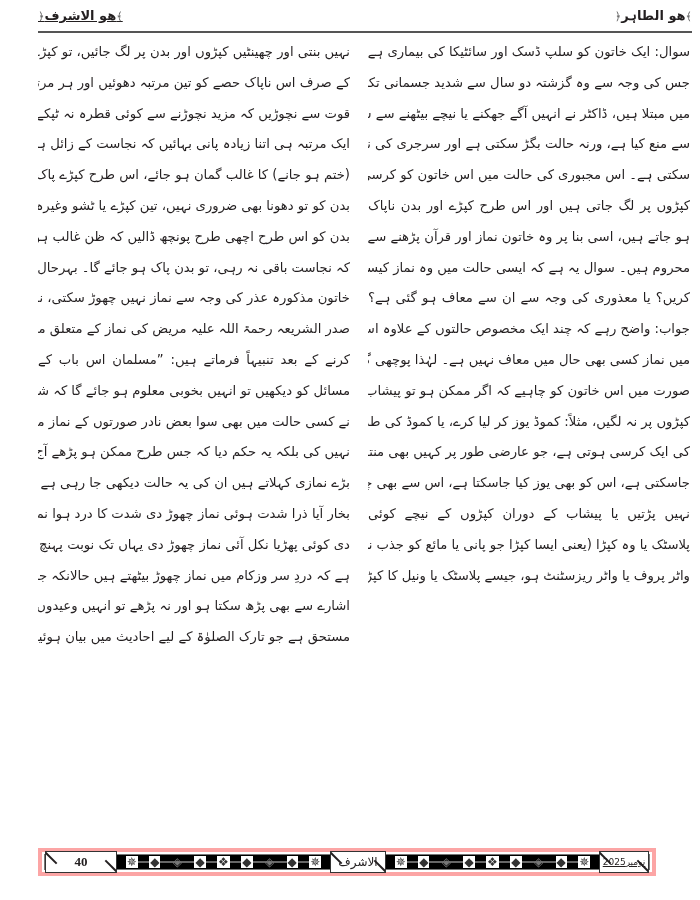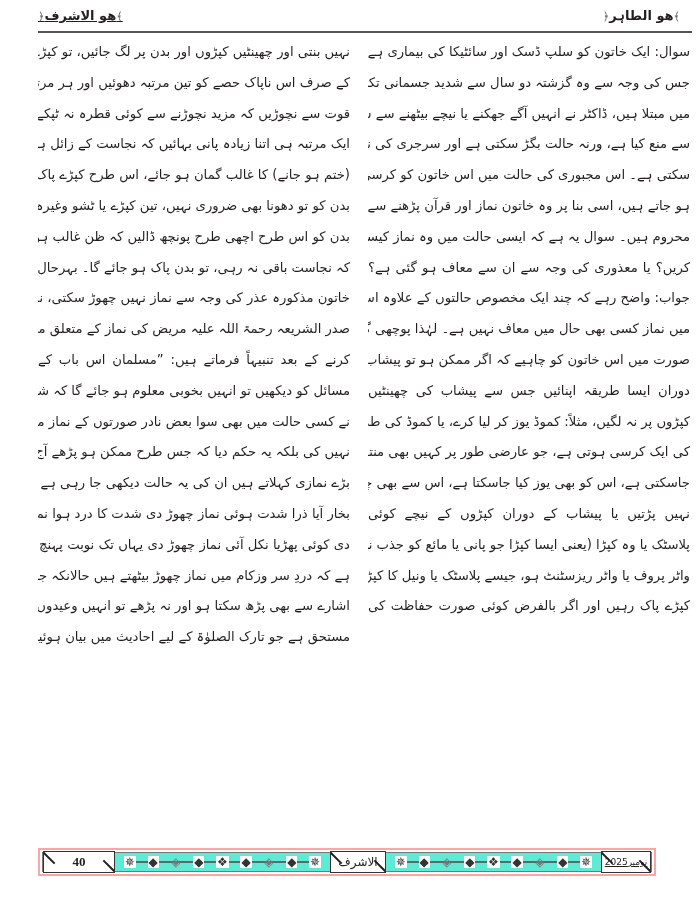--- a/index.html
+++ b/index.html
@@ -5,41 +5,41 @@
   html, body { margin: 0; padding: 0; background: #ffffff; }
   body {
     width: 700px; height: 900px; position: relative; overflow: hidden;
     font-family: "DejaVu Sans", sans-serif; color: #231f20;
   }
   .header-title {
     position: absolute; top: 8px; font-size: 13px; font-weight: bold;
     direction: rtl; color: #231f20; white-space: nowrap;
   }
   .header-left { left: 38px; text-decoration: underline; }
-  .header-right { right: 20px; }
+  .header-right { right: 8px; }
   .orn { font-size: 11px; color: #555; font-weight: normal; }
   .header-rule {
     position: absolute; top: 31px; left: 38px; right: 8px; height: 2px; background: #555;
   }
   .column {
     position: absolute; top: 37px; direction: rtl; text-align: justify;
     text-align-last: justify;
     font-size: 13.2px; line-height: 30.8px; color: #231f20;
   }
   .col-right { right: 10px; width: 322px; }
   .col-left { left: 38px; width: 312px; }
   .line { display: block; white-space: nowrap; overflow: hidden; height: 30.8px; }
   .citation {
     position: absolute; left: 38px; width: 312px; top: 822px;
     direction: rtl; text-align: left; font-size: 9px; color: #231f20; white-space: nowrap; margin-top: 42px;
   }
   .footer {
     position: absolute; left: 38px; top: 848px; width: 618px; height: 28px;
-    border: 2px solid #fca5a5; box-shadow: inset 0 0 0 2px #fff, inset 0 0 0 3px #777;
-    background: #5eead4; display: flex; align-items: center; box-sizing: border-box;
+    border: 4px solid #fca5a5; box-shadow: inset 0 0 0 2px #fff, inset 0 0 0 3px #777;
+    background: #000000; display: flex; align-items: center; box-sizing: border-box;
   }
   .fbox {
     position: relative; height: 20px; border: 1px solid #333; background: #fff;
     display: flex; align-items: center; justify-content: center; margin: 0 3px;
     overflow: hidden;
   }
   .fbox::before, .fbox::after {
     content: ""; position: absolute; width: 16px; height: 2px; background: #231f20;
   }
   .fbox::before { top: 5px; left: -3px; transform: rotate(45deg); }
@@ -70,34 +70,33 @@
   </div>
   <div class="header-rule"></div>
 </div>
 
 <div class="column col-right" id="col-right">
     <span class="line">سوال: ایک خاتون کو سلپ ڈسک اور سائٹیکا کی بیماری ہے</span>
     <span class="line">جس کی وجہ سے وہ گزشتہ دو سال سے شدید جسمانی تکلیف</span>
     <span class="line">میں مبتلا ہیں، ڈاکٹر نے انہیں آگے جھکنے یا نیچے بیٹھنے سے سختی</span>
     <span class="line">سے منع کیا ہے، ورنہ حالت بگڑ سکتی ہے اور سرجری کی نوبت آ</span>
     <span class="line">سکتی ہے۔ اس مجبوری کی حالت میں اس خاتون کو کرسی پر ہی</span>
+    <span class="line">کپڑوں پر لگ جاتی ہیں اور اس طرح کپڑے اور بدن ناپاک</span>
     <span class="line">ہو جاتے ہیں، اسی بنا پر وہ خاتون نماز اور قرآن پڑھنے سے</span>
     <span class="line">محروم ہیں۔ سوال یہ ہے کہ ایسی حالت میں وہ نماز کیسے ادا</span>
     <span class="line">کریں؟ یا معذوری کی وجہ سے ان سے معاف ہو گئی ہے؟</span>
     <span class="line">جواب: واضح رہے کہ چند ایک مخصوص حالتوں کے علاوہ اسلام</span>
     <span class="line">میں نماز کسی بھی حال میں معاف نہیں ہے۔ لہٰذا پوچھی گئی</span>
     <span class="line">صورت میں اس خاتون کو چاہیے کہ اگر ممکن ہو تو پیشاب کے</span>
-    <span class="line">دوران ایسا طریقہ اپنائیں جس سے پیشاب کی چھینٹیں</span>
     <span class="line">کپڑوں پر نہ لگیں، مثلاً: کموڈ یوز کر لیا کرے، یا کموڈ کی طرح</span>
     <span class="line">کی ایک کرسی ہوتی ہے، جو عارضی طور پر کہیں بھی منتقل کی</span>
     <span class="line">جاسکتی ہے، اس کو بھی یوز کیا جاسکتا ہے، اس سے بھی چھینٹیں</span>
     <span class="line">نہیں پڑتیں یا پیشاب کے دوران کپڑوں کے نیچے کوئی</span>
     <span class="line">پلاسٹک یا وہ کپڑا (یعنی ایسا کپڑا جو پانی یا مائع کو جذب نہ کرے، یعنی</span>
     <span class="line">واٹر پروف یا واٹر ریزسٹنٹ ہو، جیسے پلاسٹک یا ونیل کا کپڑا) رکھ دیں</span>
-    <span class="line">کپڑے پاک رہیں اور اگر بالفرض کوئی صورت حفاظت کی</span>
   </div>
 <div class="column col-left" id="col-left">
     <span class="line">نہیں بنتی اور چھینٹیں کپڑوں اور بدن پر لگ جائیں، تو کپڑے</span>
     <span class="line">کے صرف اس ناپاک حصے کو تین مرتبہ دھوئیں اور ہر مرتبہ اتنی</span>
     <span class="line">قوت سے نچوڑیں کہ مزید نچوڑنے سے کوئی قطرہ نہ ٹپکے یا</span>
     <span class="line">ایک مرتبہ ہی اتنا زیادہ پانی بہائیں کہ نجاست کے زائل ہونے</span>
     <span class="line">(ختم ہو جانے) کا غالب گمان ہو جائے، اس طرح کپڑے پاک</span>
     <span class="line">بدن کو تو دھونا بھی ضروری نہیں، تین کپڑے یا ٹشو وغیرہ بھگو کر</span>
     <span class="line">بدن کو اس طرح اچھی طرح پونچھ ڈالیں کہ ظن غالب ہو جائے</span>
     <span class="line">کہ نجاست باقی نہ رہی، تو بدن پاک ہو جائے گا۔ بہرحال وہ</span>

